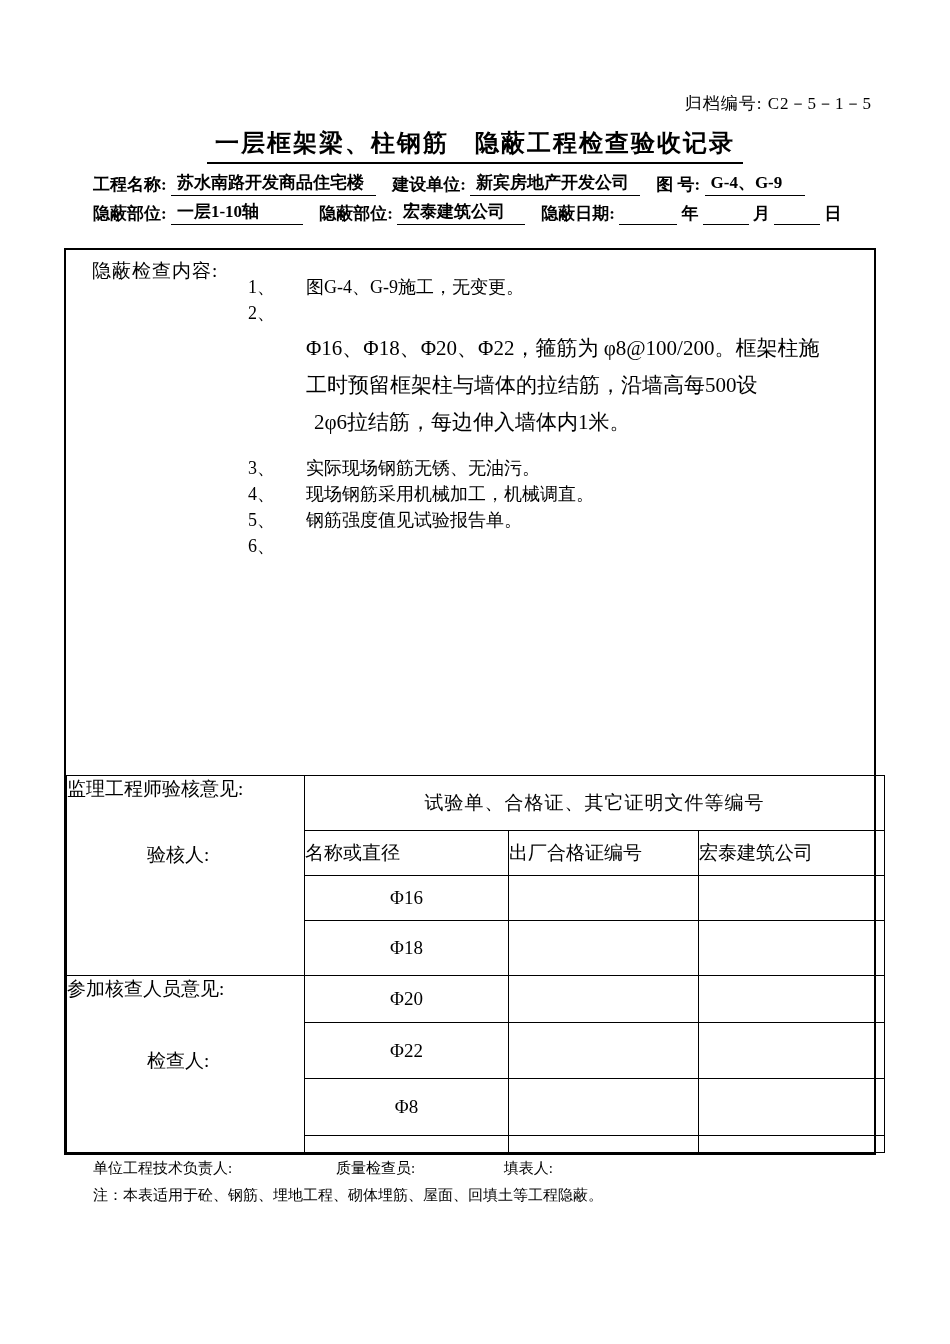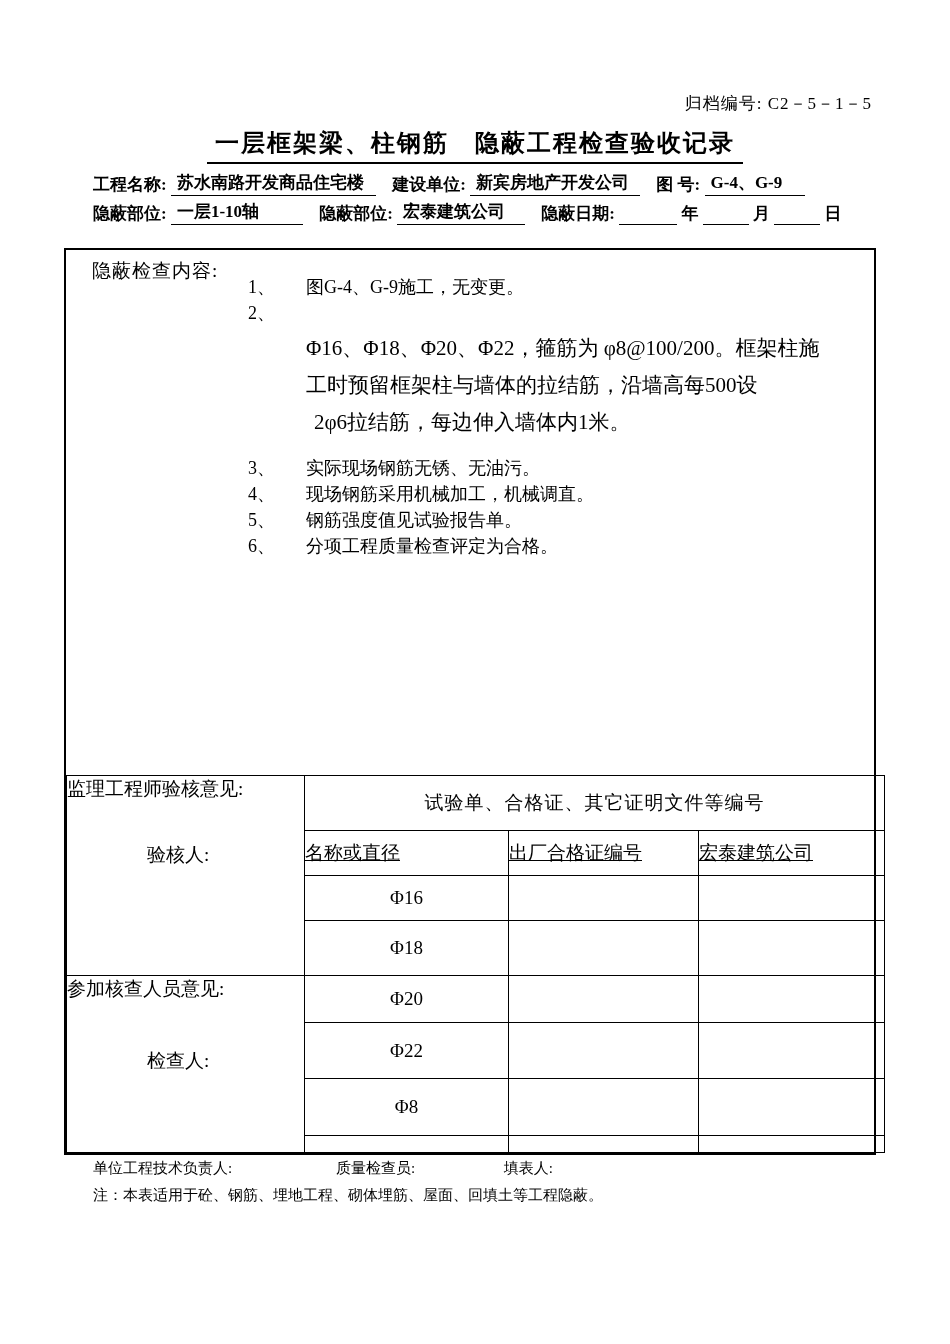--- a/index.html
+++ b/index.html
@@ -105,21 +105,21 @@
     width: 100%;
     table-layout: fixed;
   }
   table.vtable td {
     border: 1px solid #000;
     font-size: 19px;
     padding: 0;
     overflow: hidden;
   }
   .th-span { text-align: center; letter-spacing: 1px; }
-  .colhead td { text-align: left; padding-left: 10px; text-decoration: underline; }
+  .colhead td { text-align: left; padding-left: 10px; }
   .dia { text-align: center; }
   .left-cell {
     vertical-align: top;
     text-align: left;
     padding: 8px 4px 0 6px;
   }
   .lc-label { white-space: nowrap; }
   .lc-sub { margin-top: 40px; padding-left: 80px; white-space: nowrap; }
   .lc-sub2 { margin-top: 46px; }
   .ftr {
@@ -193,21 +193,20 @@
         <div class="item">
           <span class="no">4、</span>
           <span>现场钢筋采用机械加工，机械调直。</span>
         </div>
         <div class="item">
           <span class="no">5、</span>
           <span>钢筋强度值见试验报告单。</span>
         </div>
         <div class="item">
           <span class="no">6、</span>
-          <span>分项工程质量检查评定为合格。</span>
         </div>
       </div>
     </div>
 
     <table class="vtable">
       <colgroup>
         <col style="width:238px">
         <col style="width:204px">
         <col style="width:190px">
         <col style="width:186px">

